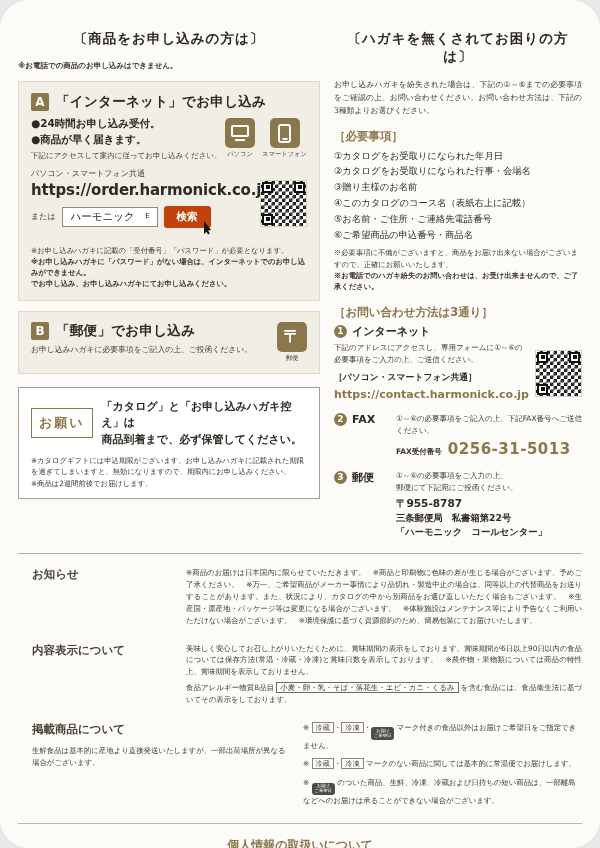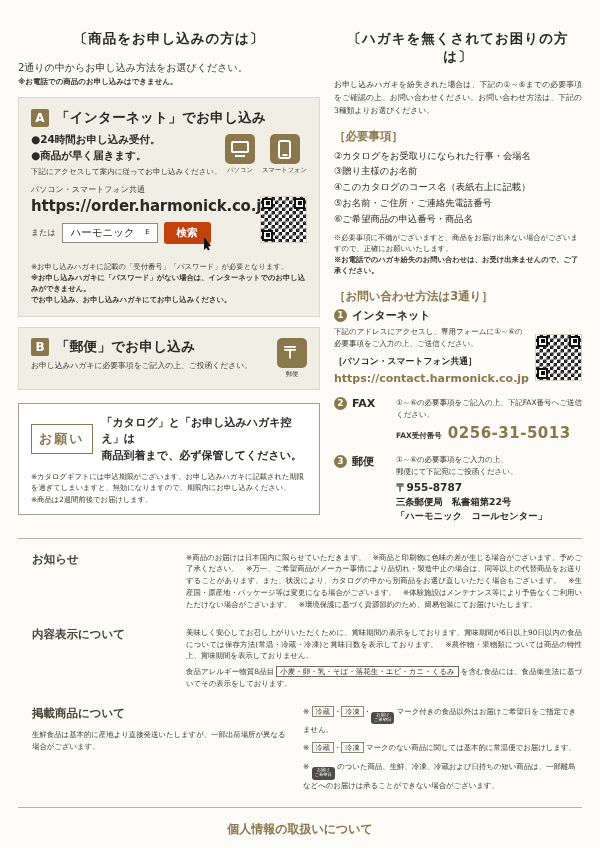--- a/index.html
+++ b/index.html
@@ -1,20 +1,21 @@
 <!DOCTYPE html>
 <html><head>
 <meta charset="utf-8">
 <style>
   * { margin:0; padding:0; box-sizing:border-box; }
   body { background:#e8e8e8; font-family:"DejaVu Sans", sans-serif; }
   .page {
     width:600px; height:848px; background:#fcfbf7; color:#3c382f;
     position:relative; overflow:hidden; padding:16px 18px 12px;
     font-family:"DejaVu Sans", sans-serif;
+    border-radius:29px;
   }
   .top { display:flex; gap:14px; }
   .col-left { width:302px; flex:none; }
   .col-right { flex:1; min-width:0; }
   .col-heading { font-size:13.5px; font-weight:bold; text-align:center; color:#2d2a23; margin:14px 0 13px; letter-spacing:1px; }
   .intro { font-size:10px; color:#3c382f; }
   .intro-note { font-size:7.5px; font-weight:bold; margin-top:2px; }
 
   .box { background:#f1eee5; border:1px solid #dcd8cb; padding:11px 12px 10px; margin-top:10px; }
   .row-title { display:flex; align-items:center; margin-bottom:5px; }
@@ -104,21 +105,20 @@
   .privacy-h { text-align:center; color:#8a774c; font-weight:bold; font-size:12px; margin-top:13px; }
 </style>
 </head>
 <body>
 
 <div class="page">
   <div class="top">
 
     <div class="col-left">
       <div class="col-heading">〔商品をお申し込みの方は〕</div>
-      <div class="intro">2通りの中からお申し込み方法をお選びください。</div>
       <div class="intro-note">※お電話での商品のお申し込みはできません。</div>
 
       <div class="box">
         <div class="row-title">
           <span class="badge">A</span>
           <span class="box-title">「インターネット」でお申し込み</span>
         </div>
         <div class="boxa-mid">
           <div class="boxa-mid-left">
             <div class="bullet">●24時間お申し込み受付。</div>
@@ -192,20 +192,21 @@
         </div>
       </div>
     </div>
 
     <div class="col-right">
       <div class="col-heading">〔ハガキを無くされてお困りの方は〕</div>
       <div class="r-intro">お申し込みハガキを紛失された場合は、下記の①～⑥までの必要事項をご確認の上、お問い合わせください。お問い合わせ方法は、下記の3種類よりお選びください。</div>
 
       <div class="gold-h">［必要事項］</div>
       <div>
+        <div class="req-item">①カタログをお受取りになられた年月日</div>
         <div class="req-item">②カタログをお受取りになられた行事・会場名</div>
         <div class="req-item">③贈り主様のお名前</div>
         <div class="req-item">④このカタログのコース名（表紙右上に記載）</div>
         <div class="req-item">⑤お名前・ご住所・ご連絡先電話番号</div>
         <div class="req-item">⑥ご希望商品の申込番号・商品名</div>
       </div>
       <div class="r-notes">
         <div class="note-s">※必要事項に不備がございますと、商品をお届け出来ない場合がございますので、正確にお願いいたします。</div>
         <div class="note-s b">※お電話でのハガキ紛失のお問い合わせは、お受け出来ませんので、ご了承ください。</div>
       </div>

